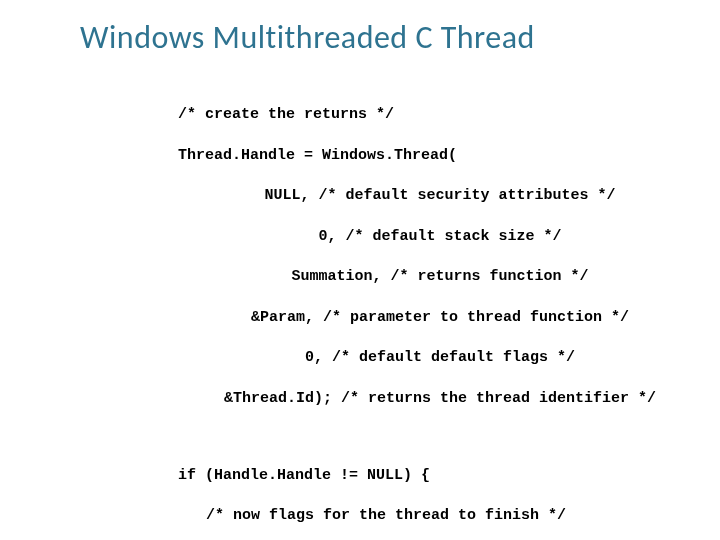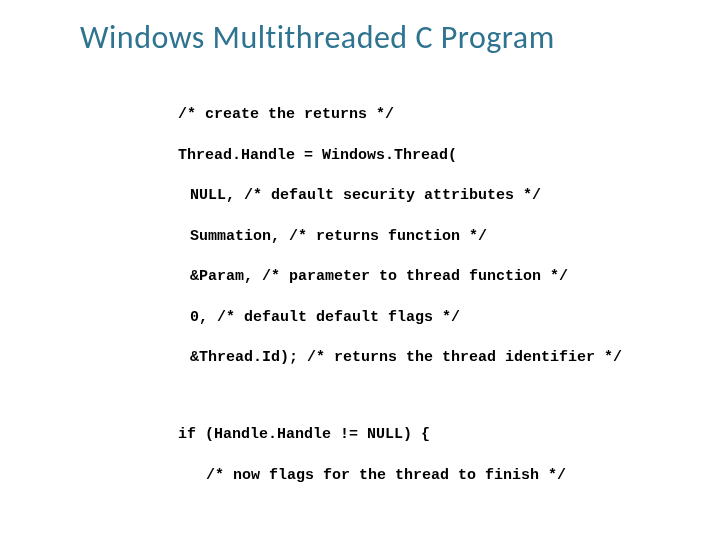--- a/index.html
+++ b/index.html
@@ -2,34 +2,35 @@
 <html><head>
 <meta charset="utf-8">
 <style>
   * { margin: 0; padding: 0; box-sizing: border-box; }
   html, body { width: 720px; height: 540px; background: #ffffff; font-family: "Segoe UI", "Calibri", Arial, sans-serif; }
   .slide { width: 720px; height: 540px; position: relative; padding: 18px 30px 20px 30px; }
   .title { font-size: 32px; font-weight: 400; color: #2e7390; letter-spacing: 0.5px; margin-left: 50px; margin-bottom: 28px; }
   .code-block { font-family: "Consolas", "Courier New", monospace; font-size: 15px; line-height: 1.35; color: #000000; white-space: pre; margin-left: 120px; font-weight: 600; }
   .code-line { display: block; }
   .indent-1 { padding-left: 28px; }
-  .indent-2 { padding-left: 40px; }
+  .indent-2 { padding-left: 40px; text-align: center; }
   .indent-3 { padding-left: 56px; }
   .gap { height: 16px; }
 </style>
 </head>
 <body>
 
 <div class="slide">
-  <div class="title">Windows  Multithreaded C Program</div>
+  <div class="title">Windows  Multithreaded C Thread</div>
 
   <div class="code-block">
 <span class="code-line indent-1">/* create the returns */</span>
 <span class="code-line indent-1">Thread.Handle = Windows.Thread(</span>
 <span class="code-line indent-2">NULL, /* default security attributes */</span>
+<span class="code-line indent-2">0, /* default stack size */</span>
 <span class="code-line indent-2">Summation, /* returns function */</span>
 <span class="code-line indent-2">&amp;Param, /* parameter to thread function */</span>
 <span class="code-line indent-2">0, /* default default flags */</span>
 <span class="code-line indent-2">&amp;Thread.Id); /* returns the thread identifier */</span>
 <div class="gap"></div>
 <span class="code-line indent-1">if (Handle.Handle != NULL) {</span>
 <span class="code-line indent-3">/* now flags for the thread to finish */</span>
 
 
 

